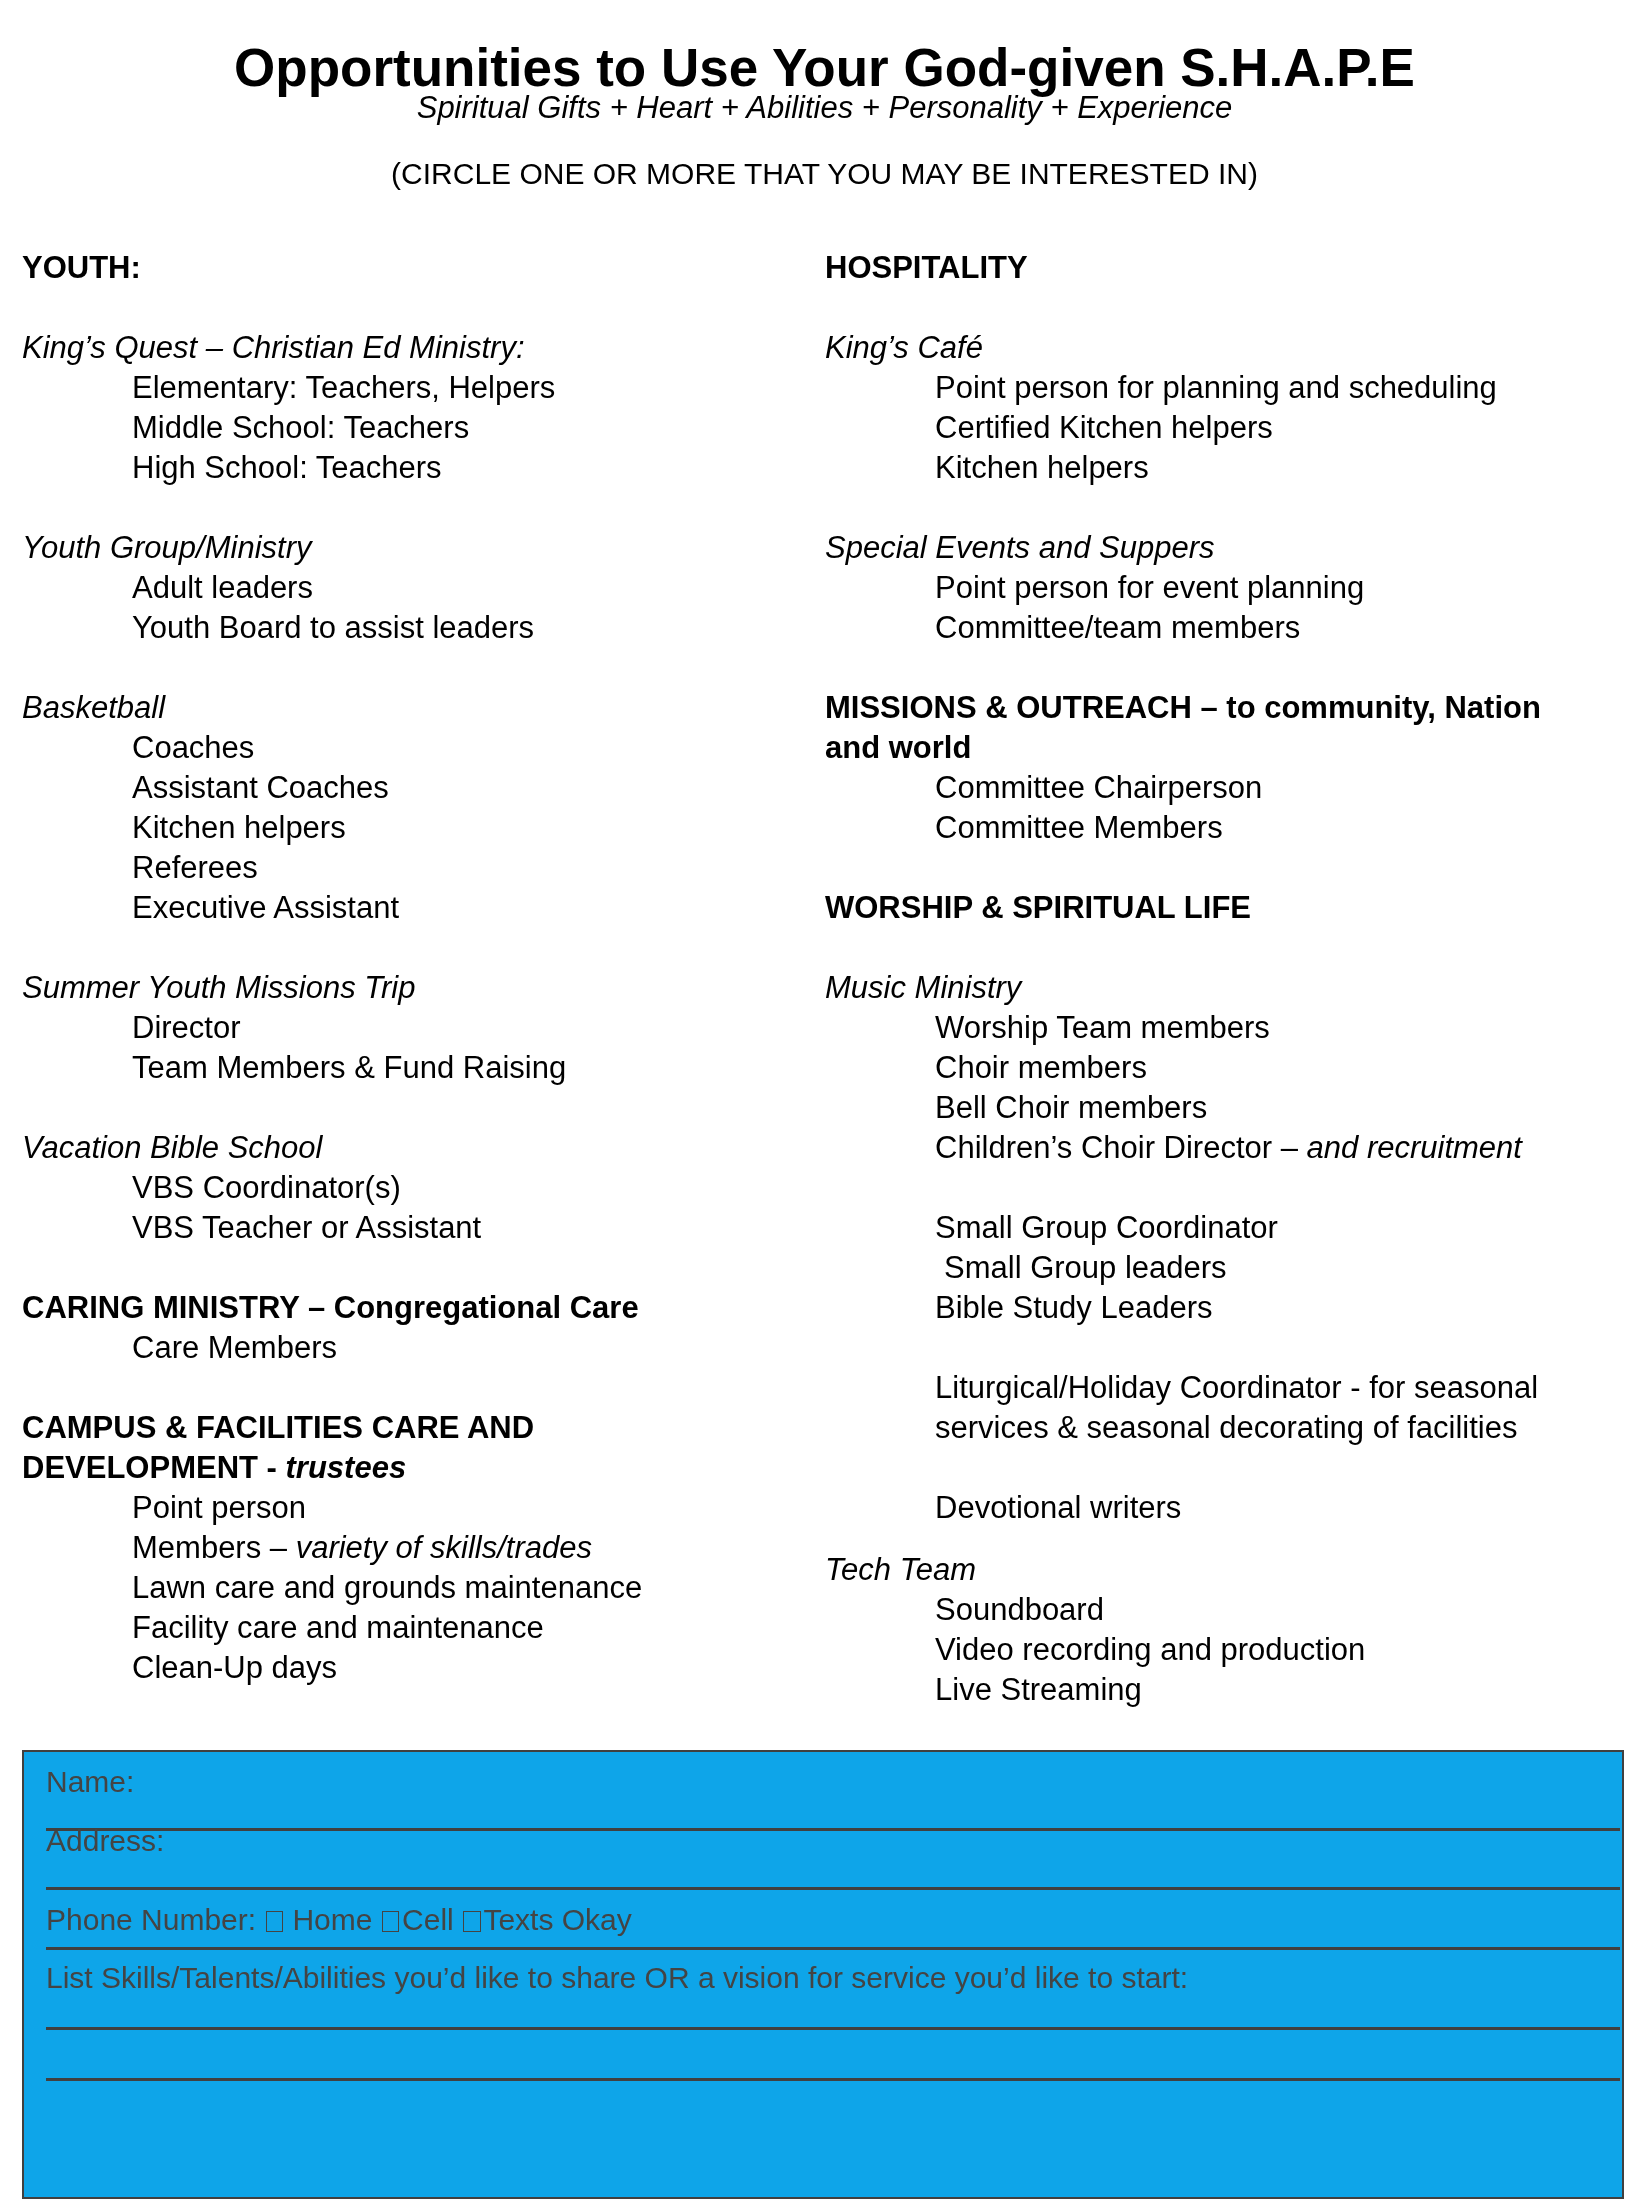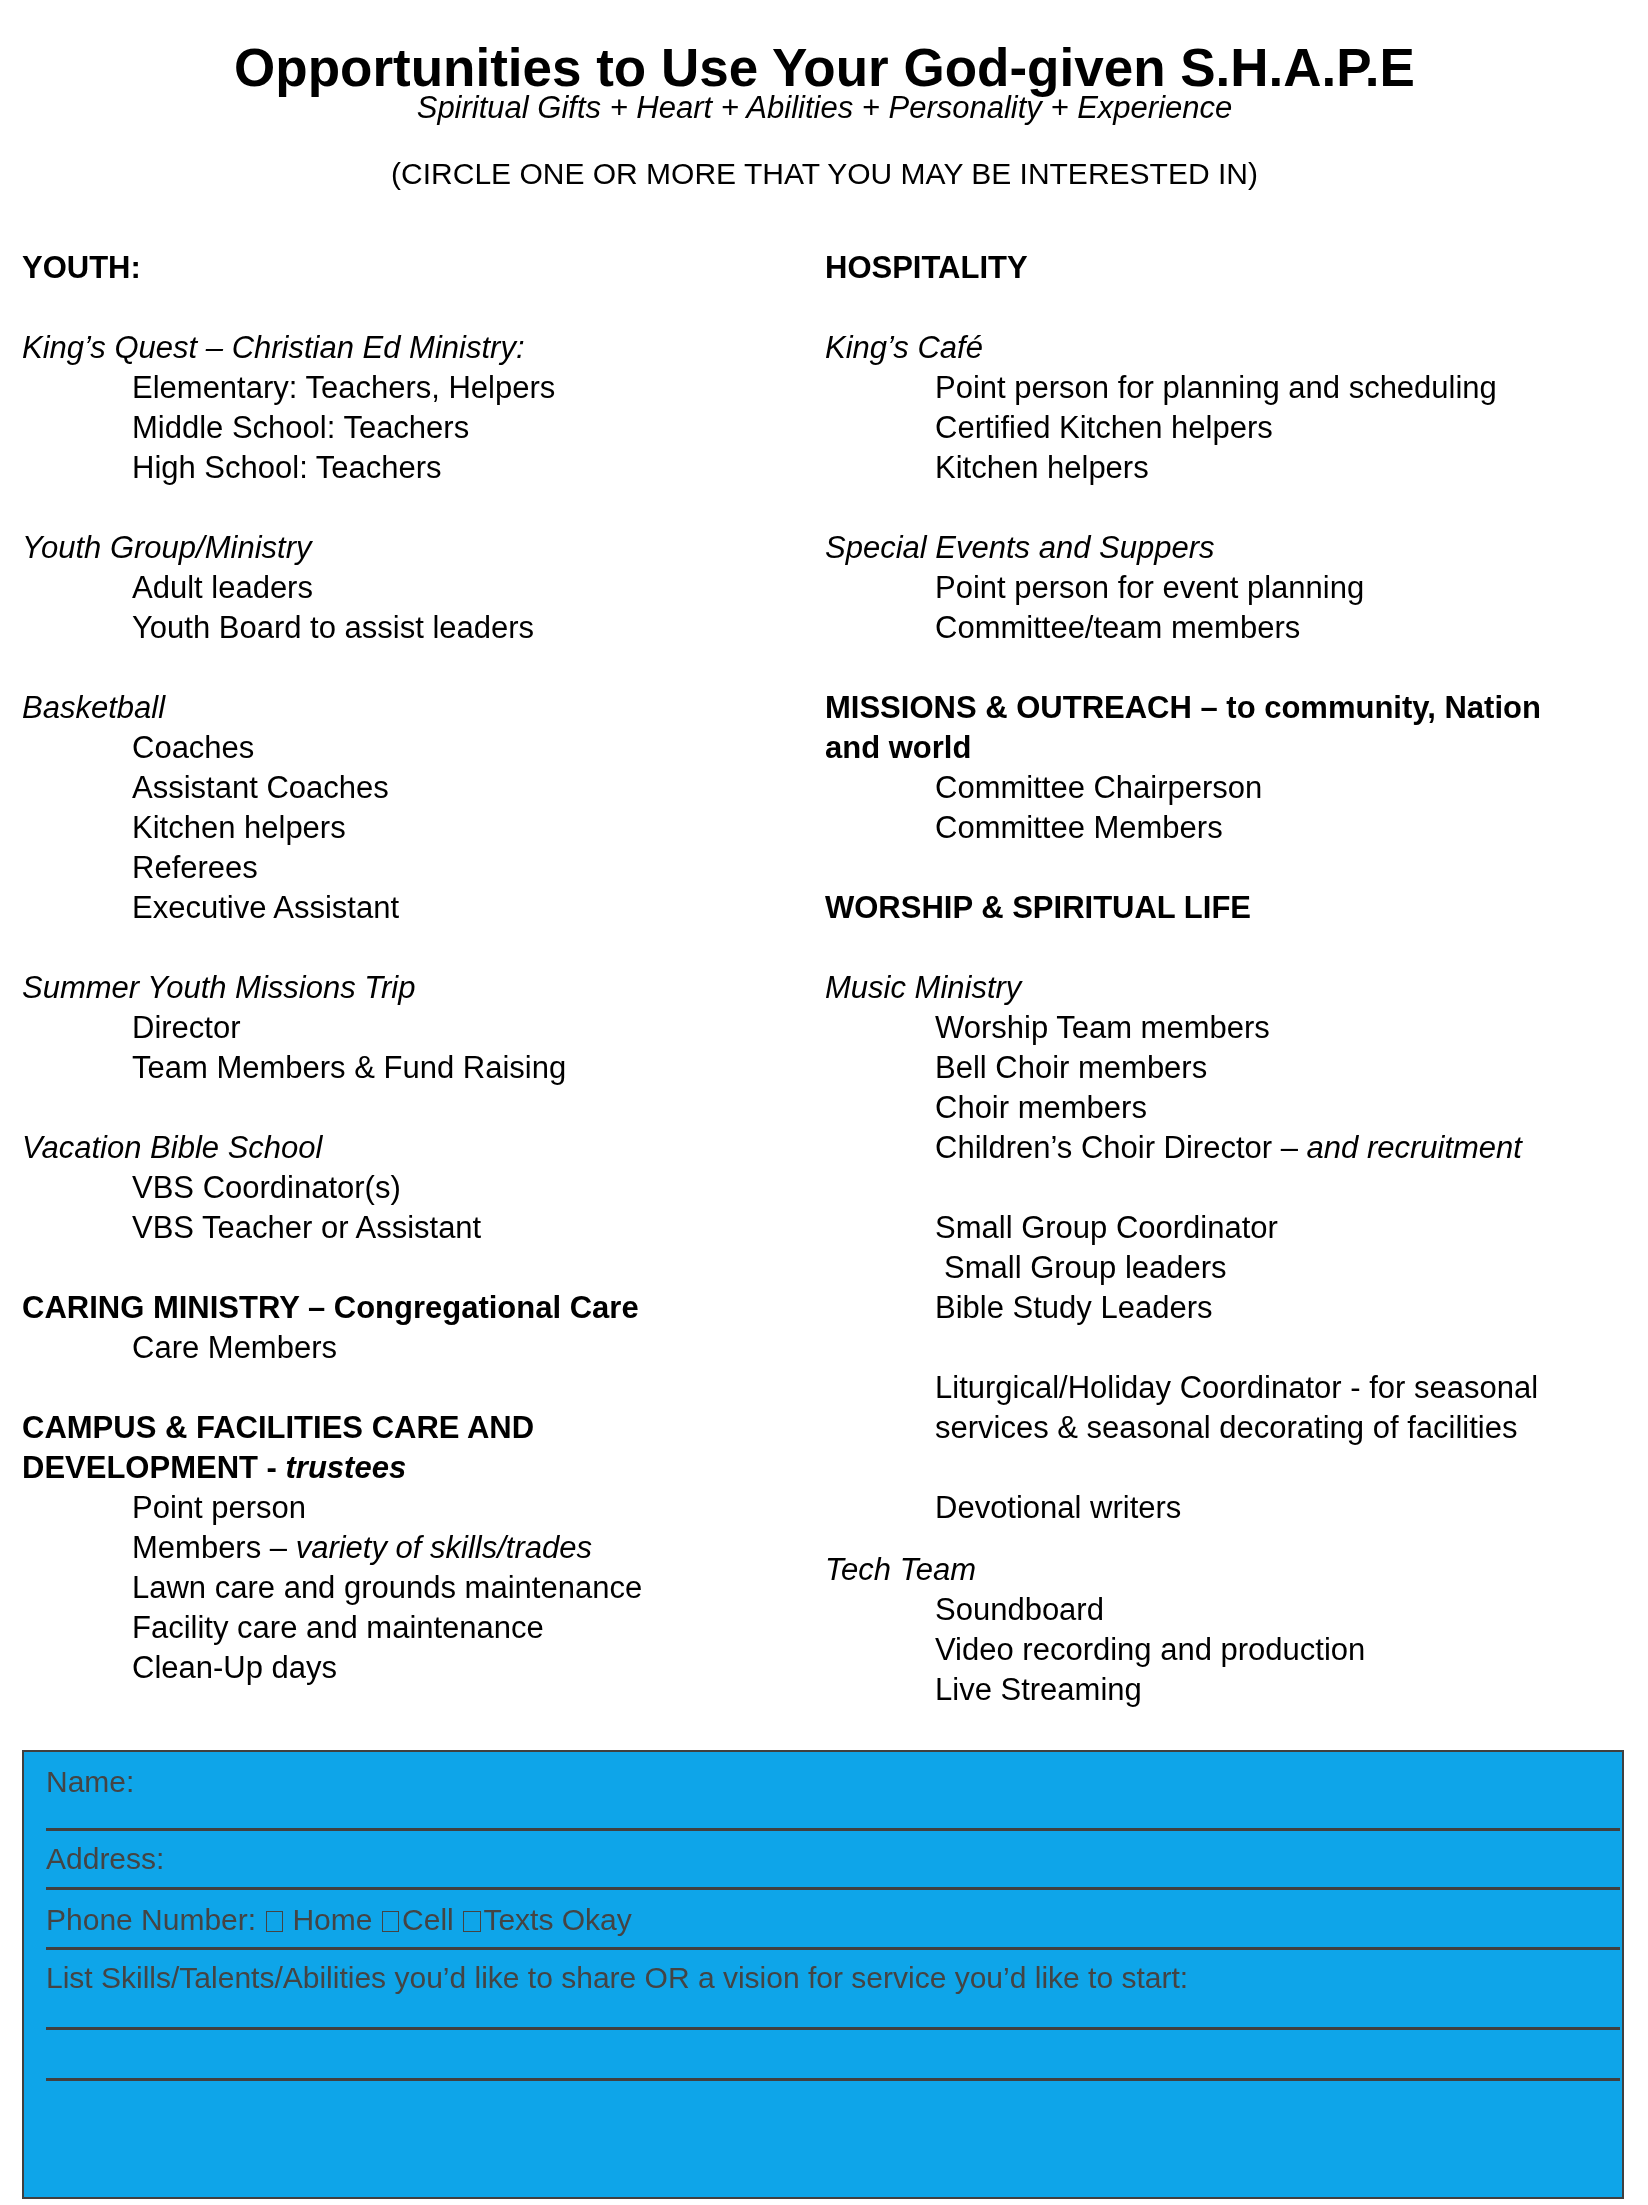--- a/index.html
+++ b/index.html
@@ -100,22 +100,22 @@
   <div class="gap"></div>
   <div class="line heading">MISSIONS &amp; OUTREACH – to community, Nation</div>
   <div class="line heading">and world</div>
   <div class="line item">Committee Chairperson</div>
   <div class="line item">Committee Members</div>
   <div class="gap"></div>
   <div class="line heading">WORSHIP &amp; SPIRITUAL LIFE</div>
   <div class="gap"></div>
   <div class="line sub">Music Ministry</div>
   <div class="line item">Worship Team members</div>
+  <div class="line item">Choir members</div>
   <div class="line item">Bell Choir members</div>
-  <div class="line item">Choir members</div>
   <div class="line item"><span>Children’s Choir Director – </span><em class="em-inline">and recruitment</em></div>
   <div class="gap"></div>
   <div class="line item">Small Group Coordinator</div>
   <div class="line item2">Small Group leaders</div>
   <div class="line item">Bible Study Leaders</div>
   <div class="gap"></div>
   <div class="line item">Liturgical/Holiday Coordinator - for seasonal</div>
   <div class="line item">services &amp; seasonal decorating of facilities</div>
   <div class="gap"></div>
   <div class="line item">Devotional writers</div>
@@ -123,21 +123,21 @@
   <div class="line sub">Tech Team</div>
   <div class="line item">Soundboard</div>
   <div class="line item">Video recording and production</div>
   <div class="line item">Live Streaming</div>
 </div>
 
 <div class="form">
   <div class="form-label" style="top: 10.7px;">Name:</div>
   <div class="form-rule" style="top: 76px;"></div>
 
-  <div class="form-label" style="top: 69px; margin-top: 0; transform: translateY(18.7px);">Address:</div>
+  <div class="form-label" style="top: 51px; margin-top: 0; transform: translateY(18.7px);">Address:</div>
   <div class="form-rule" style="top: 135px;"></div>
 
   <div class="form-label" style="top: 149px;">
     <span>Phone Number: </span><span class="cb"></span><span style="margin-left:6.7px;">Home</span>
     <span class="cb"></span><span>Cell</span>
     <span class="cb"></span><span>Texts Okay</span>
   </div>
   <div class="form-rule" style="top: 195px;"></div>
 
   <div class="form-label" style="top: 207px;">List Skills/Talents/Abilities you’d like to share OR a vision for service you’d like to start:</div>

